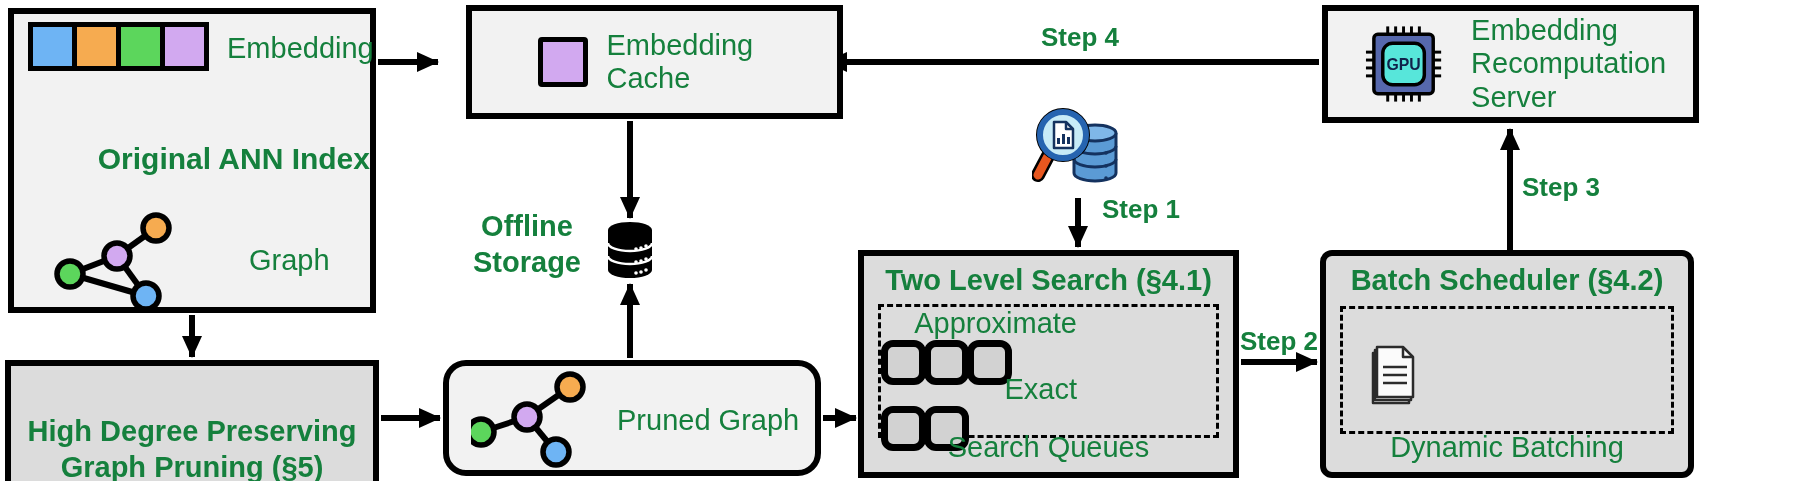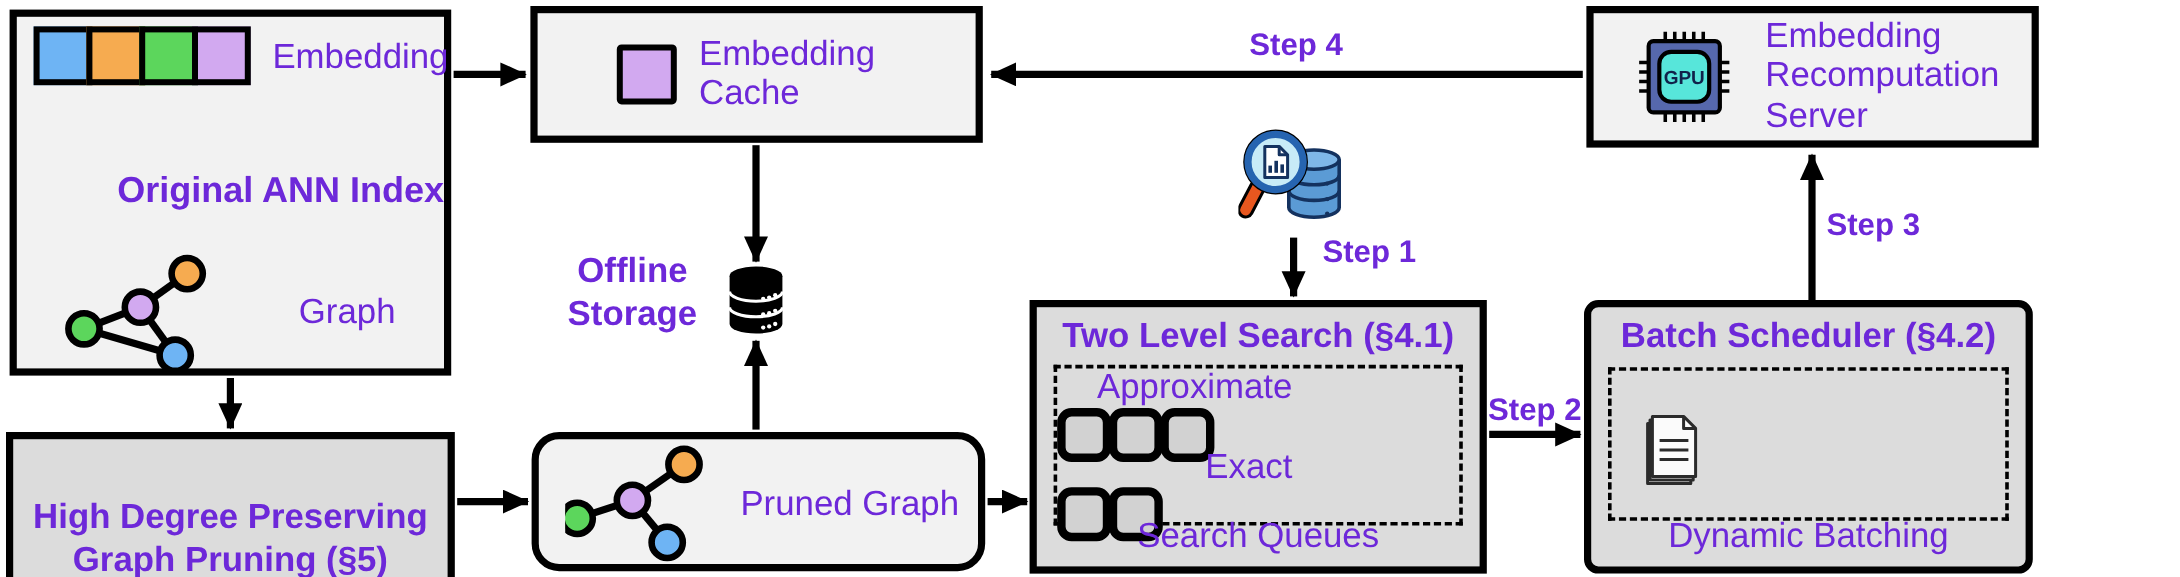--- a/index.html
+++ b/index.html
@@ -1,18 +1,18 @@
 <!DOCTYPE html>
 <html><head>
 <meta charset="utf-8">
 <style>
   html,body{margin:0;padding:0;background:#fff;}
   #canvas{
     position:relative;width:1817px;height:481px;overflow:hidden;
-    font-family:"Liberation Sans",sans-serif;color:#6d28d9;background:#fff;
+    font-family:"Liberation Sans",sans-serif;color:#15803d;background:#fff;
   }
   .box{position:absolute;border:6px solid #000;box-sizing:border-box;z-index:2;}
   .light{background:#f2f2f2;}
   .dark{background:#dcdcdc;}
   #arrow-layer{position:absolute;left:0;top:0;z-index:1;}
   .bold{font-weight:700;}
   .lbl{position:absolute;}
   .step{position:absolute;font-weight:700;font-size:26px;z-index:3;}
   
   .sq{box-sizing:border-box;border:5px solid #000;width:49px;height:49px;display:inline-block;}
@@ -84,21 +84,21 @@
         <circle cx="94" cy="87" r="13" fill="#6EB4F4"></circle>
       </g>
     </svg>
     <div class="lbl" style="left:235px;top:230px;font-size:29px;">Graph</div>
   </div>
 
   <div class="box dark" style="left:5px;top:360px;width:374px;height:131px;display:flex;align-items:flex-end;justify-content:center;">
     <div class="bold" style="width:340px;text-align:center;font-size:29px;line-height:1.25;">High Degree Preserving Graph Pruning (§5)</div>
   </div>
 
-  <div class="box light" style="left:442px;top:5px;width:377px;height:114px;display:flex;align-items:center;justify-content:center;gap:19px;">
+  <div class="box light" style="left:466px;top:5px;width:377px;height:114px;display:flex;align-items:center;justify-content:center;gap:19px;">
     <span class="sq purple" style="width:50px;height:50px;border-radius:4px;"></span>
     <div style="width:165px;font-size:29px;line-height:1.15;">Embedding Cache</div>
   </div>
 
   <div class="lbl bold" style="left:462px;top:208px;width:130px;text-align:center;font-size:29px;line-height:1.25;">Offline Storage</div>
   <svg style="position:absolute;left:604px;top:221px;z-index:2;" width="52" height="58" viewBox="0 0 52 58">
     <path d="M4,9 v40 a22,8 0 0 0 44,0 v-40" fill="#000"></path>
     <ellipse cx="26" cy="9" rx="22" ry="8" fill="#000"></ellipse>
     <path d="M4,22 a22,8 0 0 0 44,0" stroke="#fff" stroke-width="2.5" fill="none"></path>
     <path d="M4,35 a22,8 0 0 0 44,0" stroke="#fff" stroke-width="2.5" fill="none"></path>

